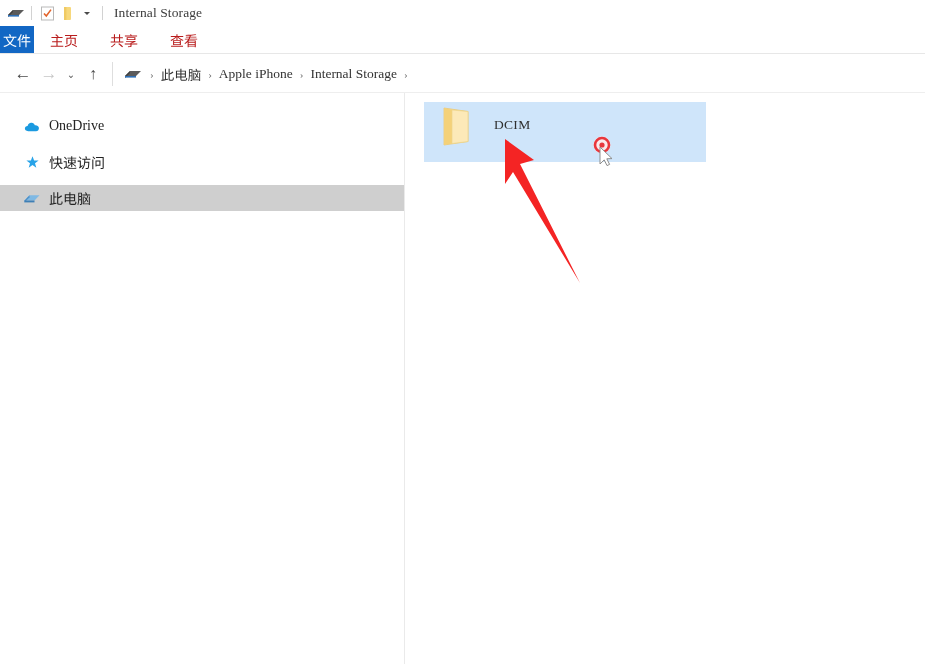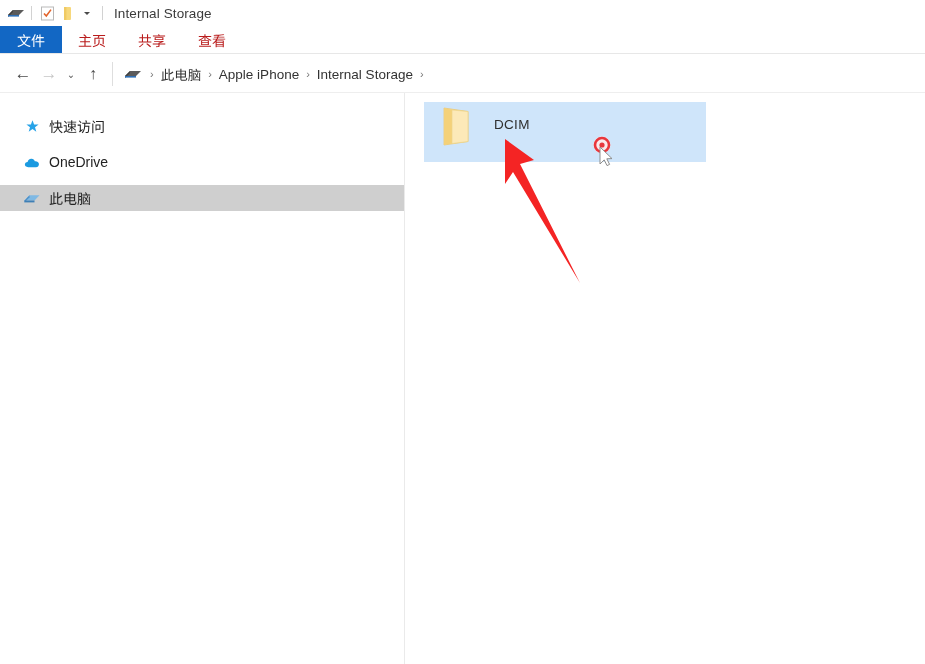--- a/index.html
+++ b/index.html
@@ -14,20 +14,21 @@
     background: #ffffff;
     font-family: "Liberation Sans", "DejaVu Sans", sans-serif;
     -webkit-font-smoothing: antialiased;
   }
 
   #app {
     position: relative;
     width: 925px;
     height: 632px;
     background: #ffffff;
+    font-family: Liberation Serif, serif;
   }
 
   
   .titlebar {
     position: absolute;
     left: 0; top: 0;
     width: 925px;
     height: 26px;
     background: #ffffff;
     display: flex;
@@ -75,21 +76,21 @@
     font-size: 14px;
     color: #b91c1c;
     padding: 0 16px;
     box-sizing: border-box;
     cursor: default;
     white-space: nowrap;
   }
   .ribbon-tab.file {
     background: #1267c4;
     color: #ffffff;
-    padding: 0 17px;
+    padding: 0 3px;
     font-weight: normal;
   }
   .ribbon-underline {
     position: absolute;
     left: 0;
     top: 53px;
     width: 925px;
     height: 1px;
     background: #e7e7e7;
   }
@@ -310,34 +311,34 @@
       <span class="crumb-sep">›</span>
     </div>
   </div>
 
   <div class="pane-divider-h"></div>
 
   <div class="nav-pane">
 
     <div class="nav-item">
       <span class="nav-icon">
+        <svg width="17" height="13" viewBox="0 0 17 13">
+          <path d="M4.2 11.2 C1.9 11.2 0.6 9.7 0.9 8.1 C1.2 6.7 2.5 6 3.6 6.1 C3.9 4 5.6 2.6 7.6 2.8 C9.2 2.9 10.4 4 10.8 5.3 C12.7 4.9 14.6 6 14.9 7.8 C15.2 9.7 13.9 11.2 12 11.2 Z" fill="#1b9ae0"></path>
+        </svg>
+      </span>
+      <span class="nav-label">OneDrive</span>
+    </div>
+
+    <div class="nav-item">
+      <span class="nav-icon">
         <svg width="15" height="15" viewBox="0 0 15 15">
           <path d="M7.5 1.2 L9.1 5.5 L13.6 5.6 L10 8.3 L11.3 12.7 L7.5 10.1 L3.7 12.7 L5 8.3 L1.4 5.6 L5.9 5.5 Z" fill="#28a3e8"></path>
         </svg>
       </span>
       <span class="nav-label">快速访问</span>
-    </div>
-
-    <div class="nav-item">
-      <span class="nav-icon">
-        <svg width="17" height="13" viewBox="0 0 17 13">
-          <path d="M4.2 11.2 C1.9 11.2 0.6 9.7 0.9 8.1 C1.2 6.7 2.5 6 3.6 6.1 C3.9 4 5.6 2.6 7.6 2.8 C9.2 2.9 10.4 4 10.8 5.3 C12.7 4.9 14.6 6 14.9 7.8 C15.2 9.7 13.9 11.2 12 11.2 Z" fill="#1b9ae0"></path>
-        </svg>
-      </span>
-      <span class="nav-label">OneDrive</span>
     </div>
 
 
     <div class="nav-item selected">
       <span class="nav-icon">
         <svg width="18" height="14" viewBox="0 0 18 14">
           <path d="M1.5 9.5 L6.5 4.2 L16.5 4.2 L11.5 9.5 Z" fill="#7fb9e4"></path>
           <path d="M1.5 9.5 L6.5 4.2 L6.5 6.2 L1.5 11.4 Z" fill="#4e90c8"></path>
           <rect x="1.5" y="9.5" width="10" height="1.9" fill="#3f7fb5"></rect>
         </svg>

